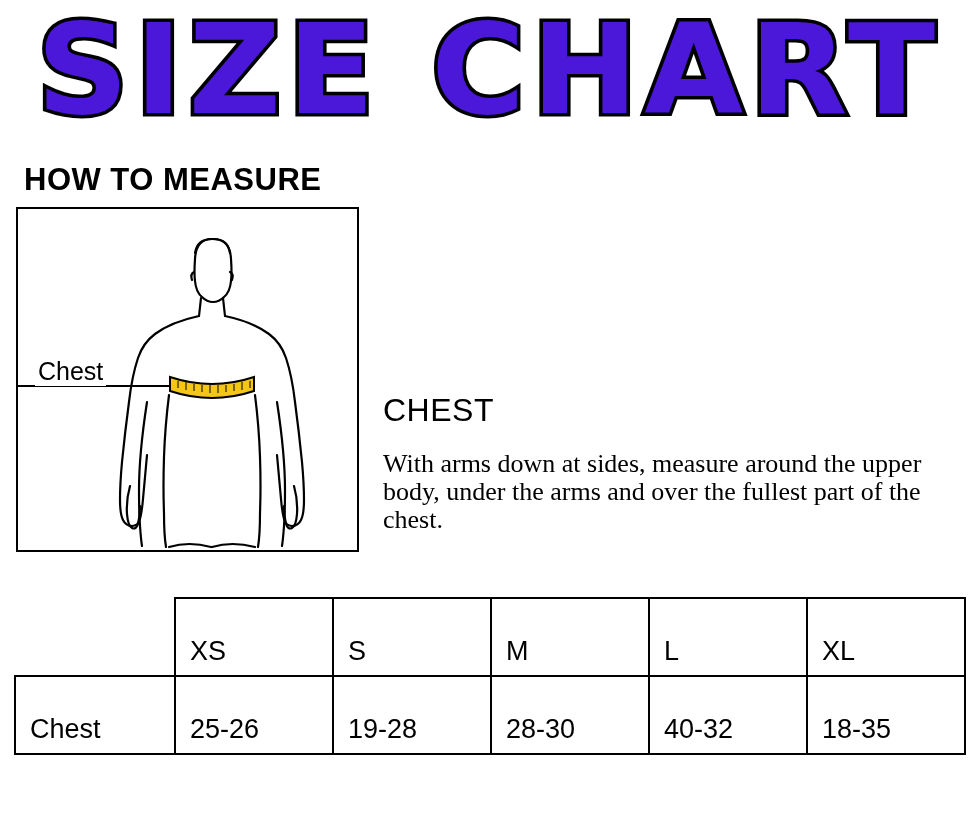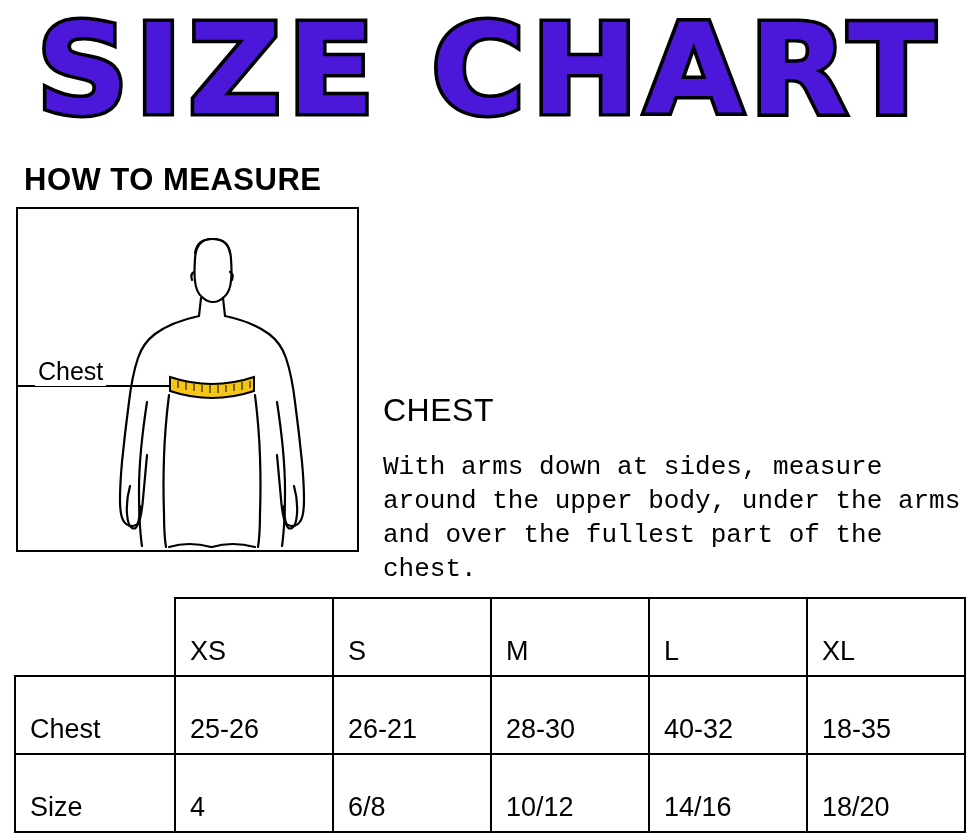--- a/index.html
+++ b/index.html
@@ -79,22 +79,22 @@
     font-size: 32px;
     letter-spacing: 0.5px;
     font-family: "Liberation Sans", sans-serif;
   }
   .desc-body {
     position: absolute;
     left: 383px;
     top: 450px;
     width: 580px;
     font-size: 26px;
-    line-height: 34px;
-    font-family: Liberation Mono, monospace;
+    line-height: 28px;
+    font-family: Liberation Serif, serif;
   }
 
   
   .size-table {
     position: absolute;
     left: 14px;
     top: 597px;
     width: 950px;
     border-collapse: collapse;
     table-layout: fixed;
@@ -199,27 +199,19 @@
       <td class="corner"></td>
       <td>XS</td>
       <td>S</td>
       <td>M</td>
       <td>L</td>
       <td>XL</td>
     </tr>
     <tr>
       <td>Chest</td>
       <td>25-26</td>
-      <td>26-21</td>
+      <td>19-28</td>
       <td>28-30</td>
       <td>40-32</td>
       <td>18-35</td>
     </tr>
-    <tr>
-      <td>Size</td>
-      <td>4</td>
-      <td>6/8</td>
-      <td>10/12</td>
-      <td>14/16</td>
-      <td>18/20</td>
-    </tr>
   </tbody>
 </table>
 
 </body></html>

